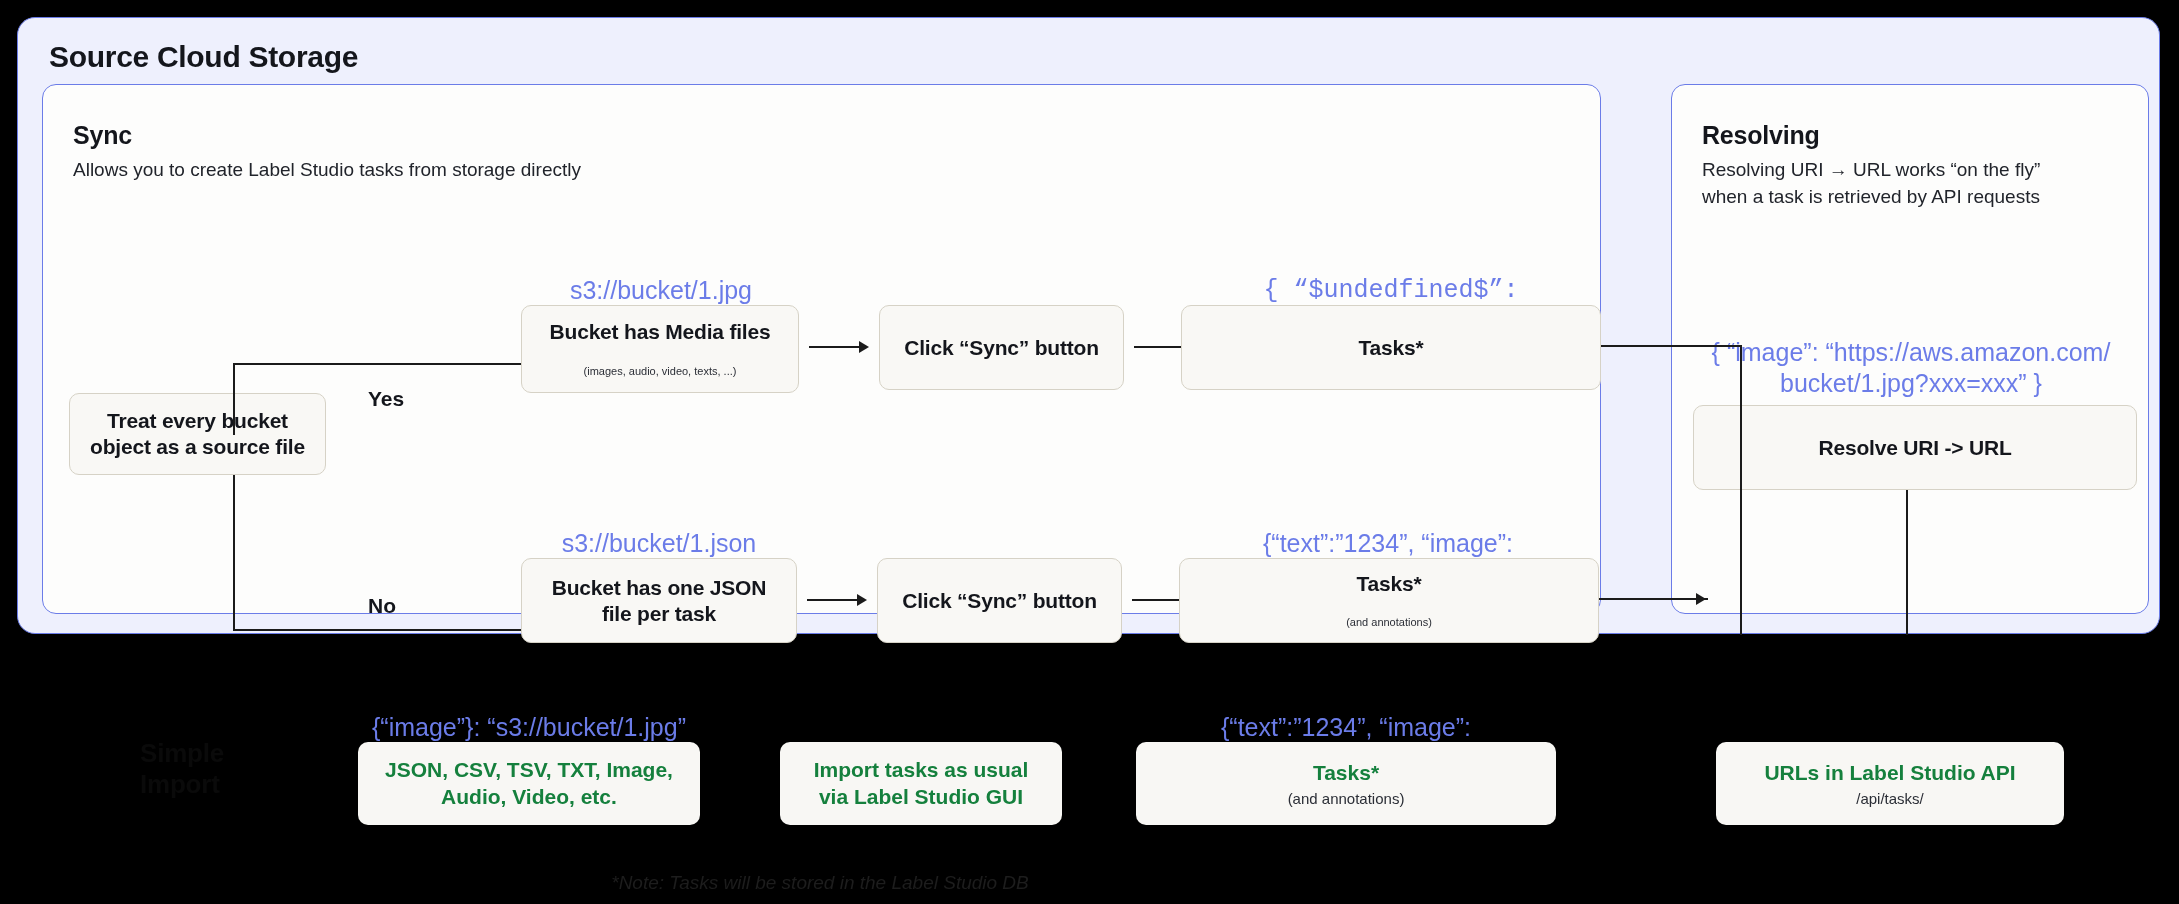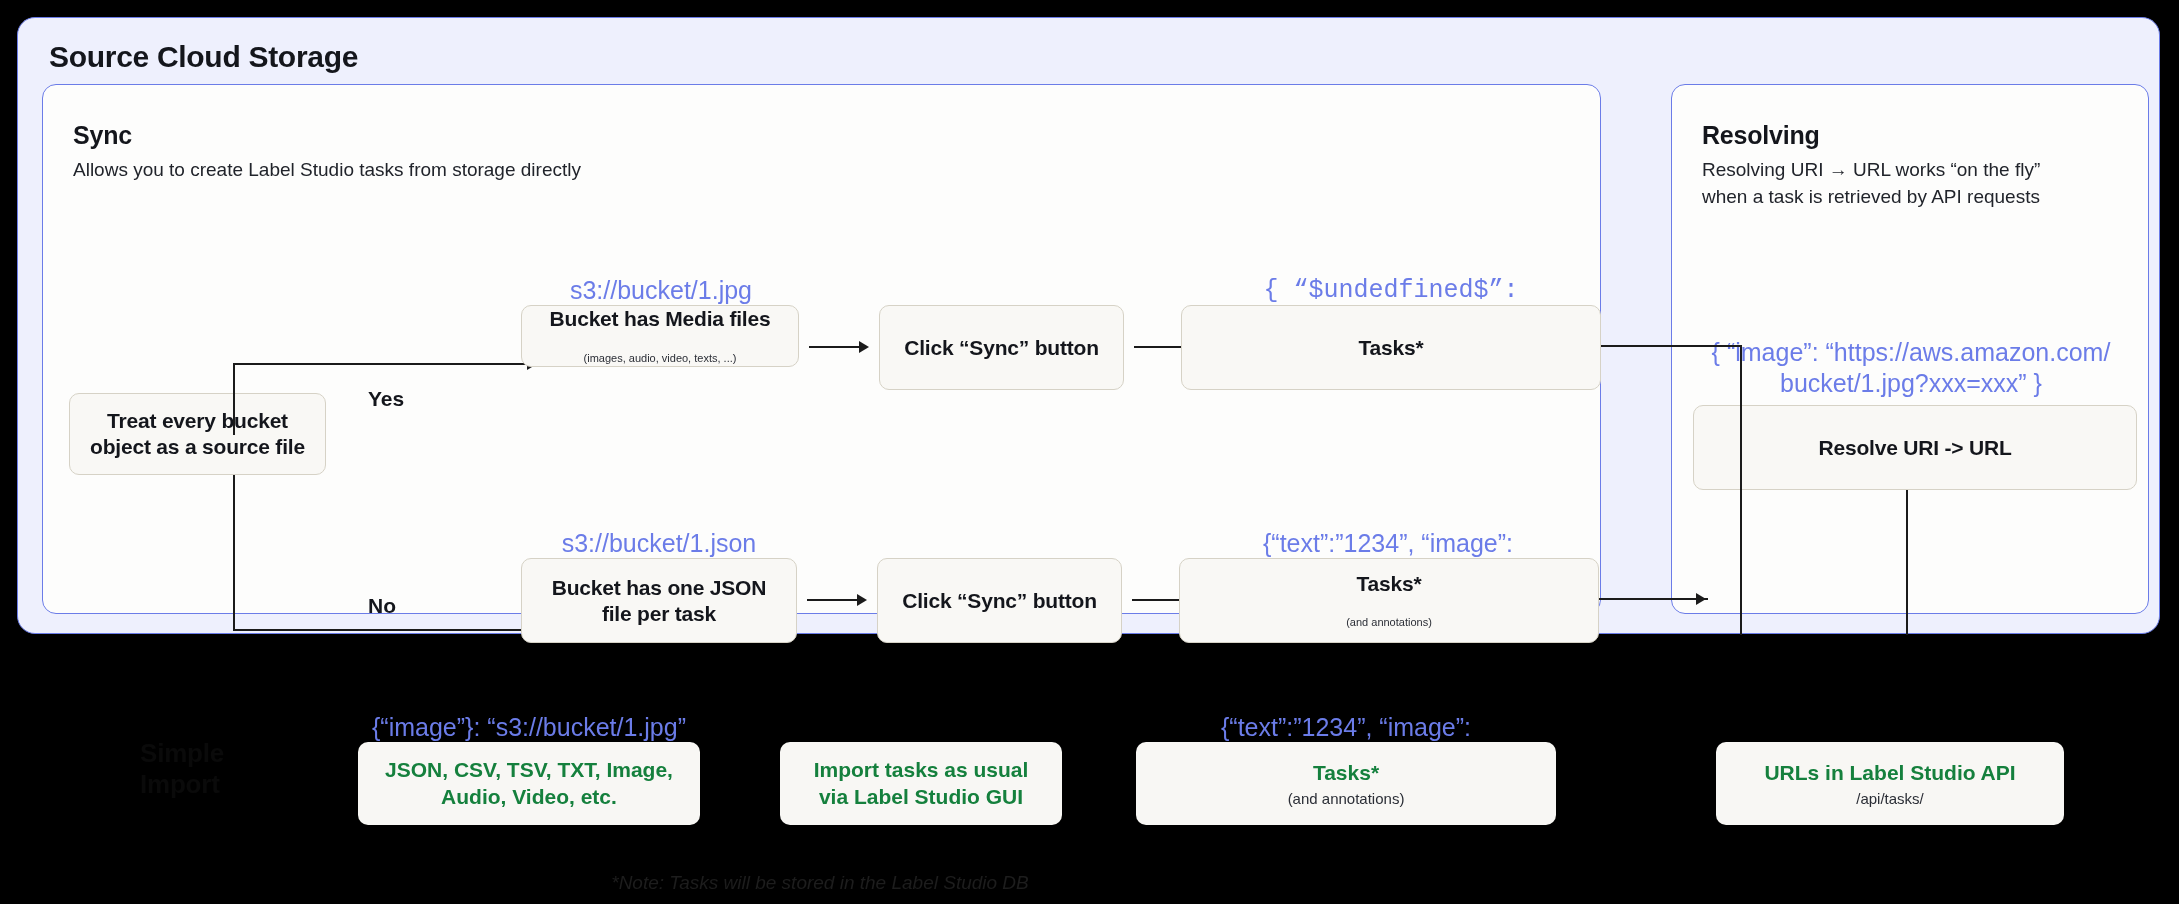--- a/index.html
+++ b/index.html
@@ -145,21 +145,21 @@
       <div class="arrowhead" style="left:484px; top:273px;"></div>
       <div class="branch-label" style="left:325px; top:302px;">Yes</div>
 
       <div class="ln ln-v" style="left:190px; top:390px; height:156px;"></div>
       <div class="ln ln-h" style="left:190px; top:544px; width:294px;"></div>
       <div class="arrowhead" style="left:482px; top:539px;"></div>
       <div class="branch-label" style="left:325px; top:509px;">No</div>
 
       <div class="code" style="left:478px; top:190px; width:280px;">s3://bucket/1.jpg</div>
 
-      <div class="node" style="left:478px; top:220px; width:278px; height:62px;">
+      <div class="node" style="left:478px; top:220px; width:278px; height:88px;">
         <div class="node-main">Bucket has Media files</div>
         <div class="node-sub">(images, audio, video, texts, ...)</div>
       </div>
 
       <div class="ln ln-h" style="left:766px; top:261px; width:52px;"></div>
       <div class="arrowhead" style="left:816px; top:256px;"></div>
 
       <div class="node" style="left:836px; top:220px; width:245px; height:85px;">
         <div class="node-main">Click “Sync” button</div>
       </div>

